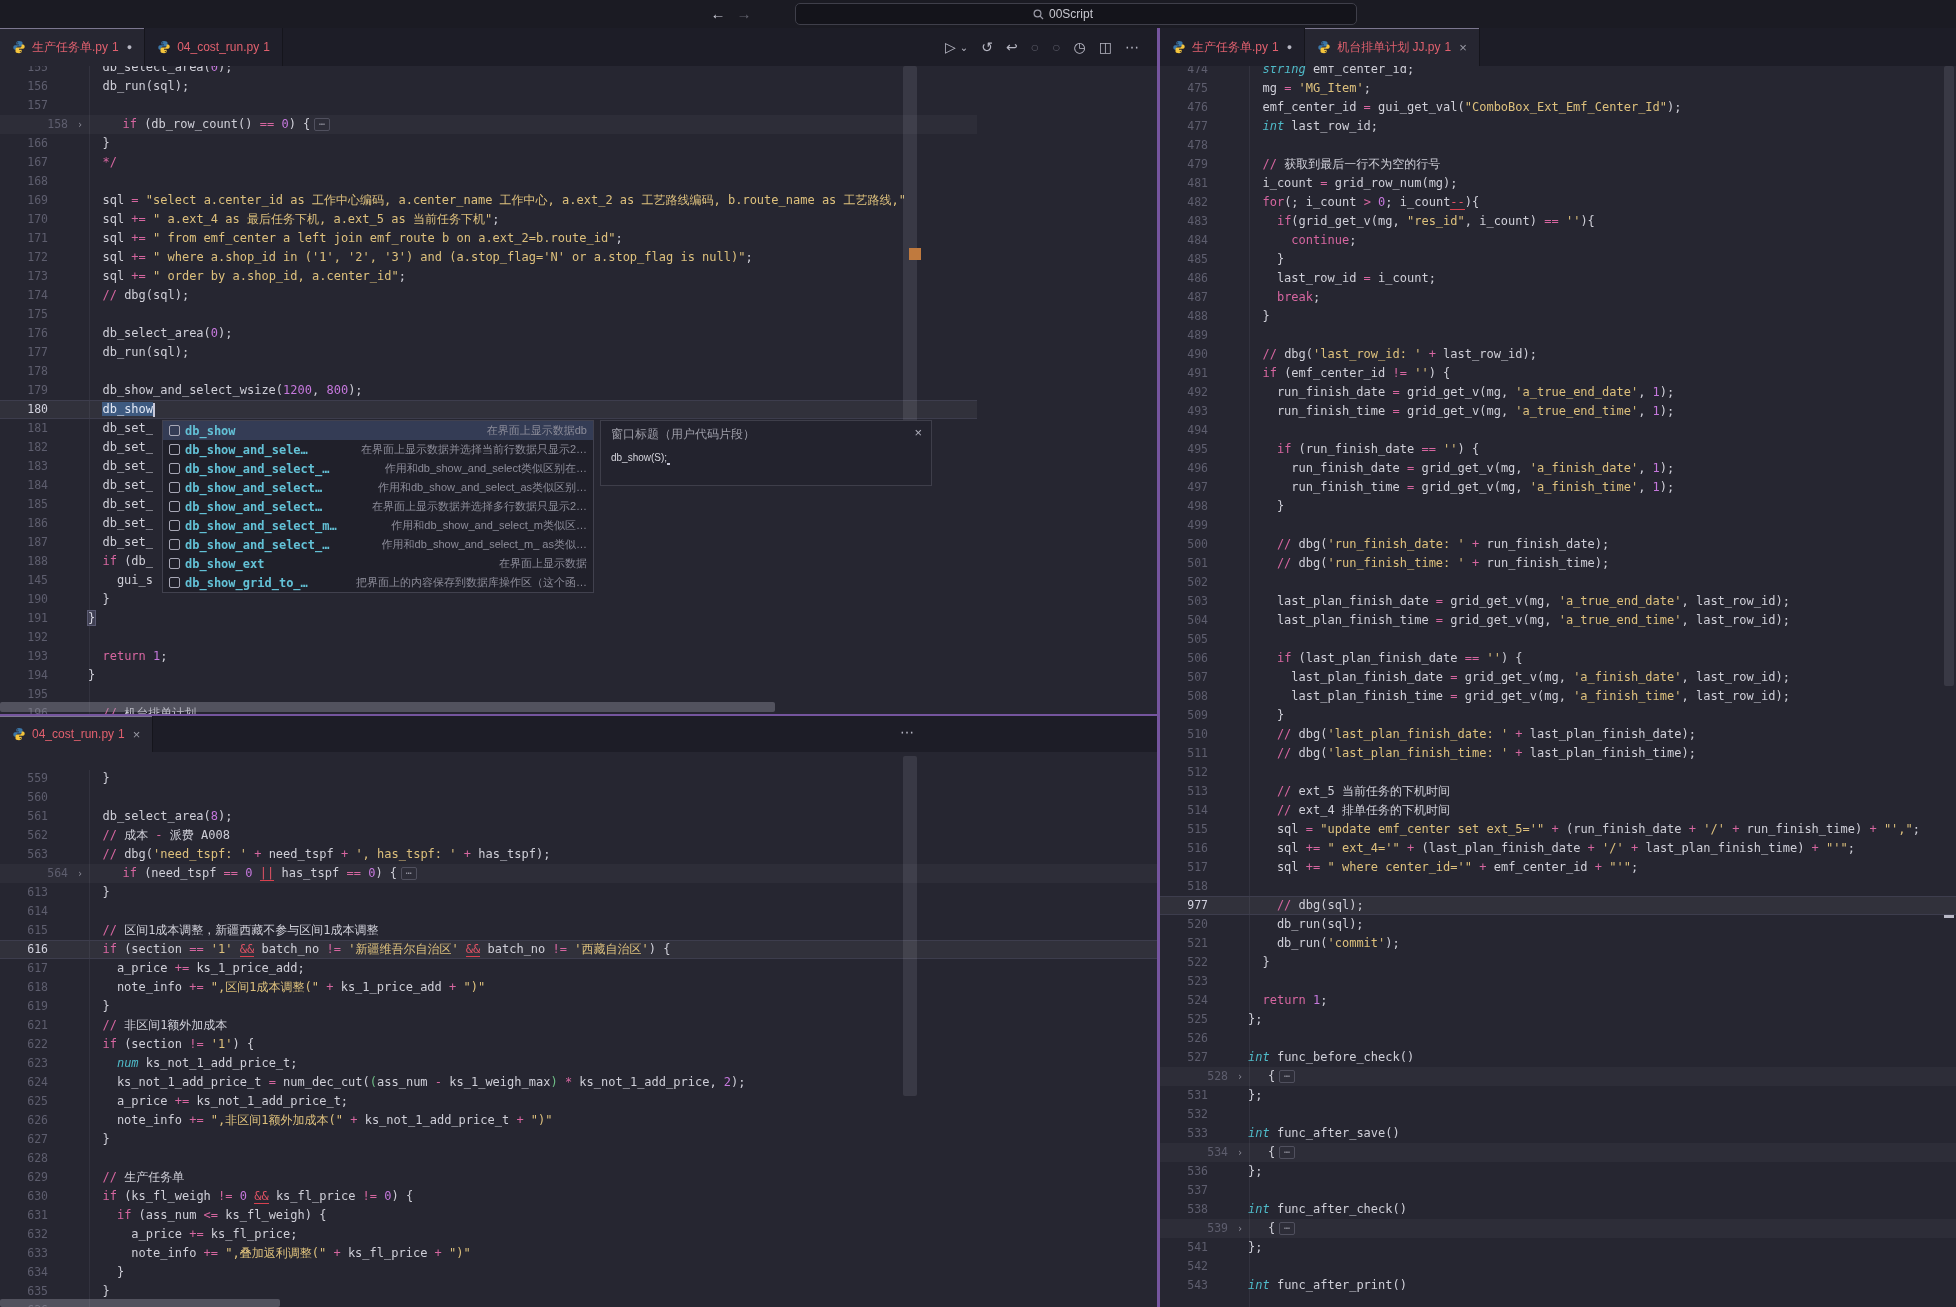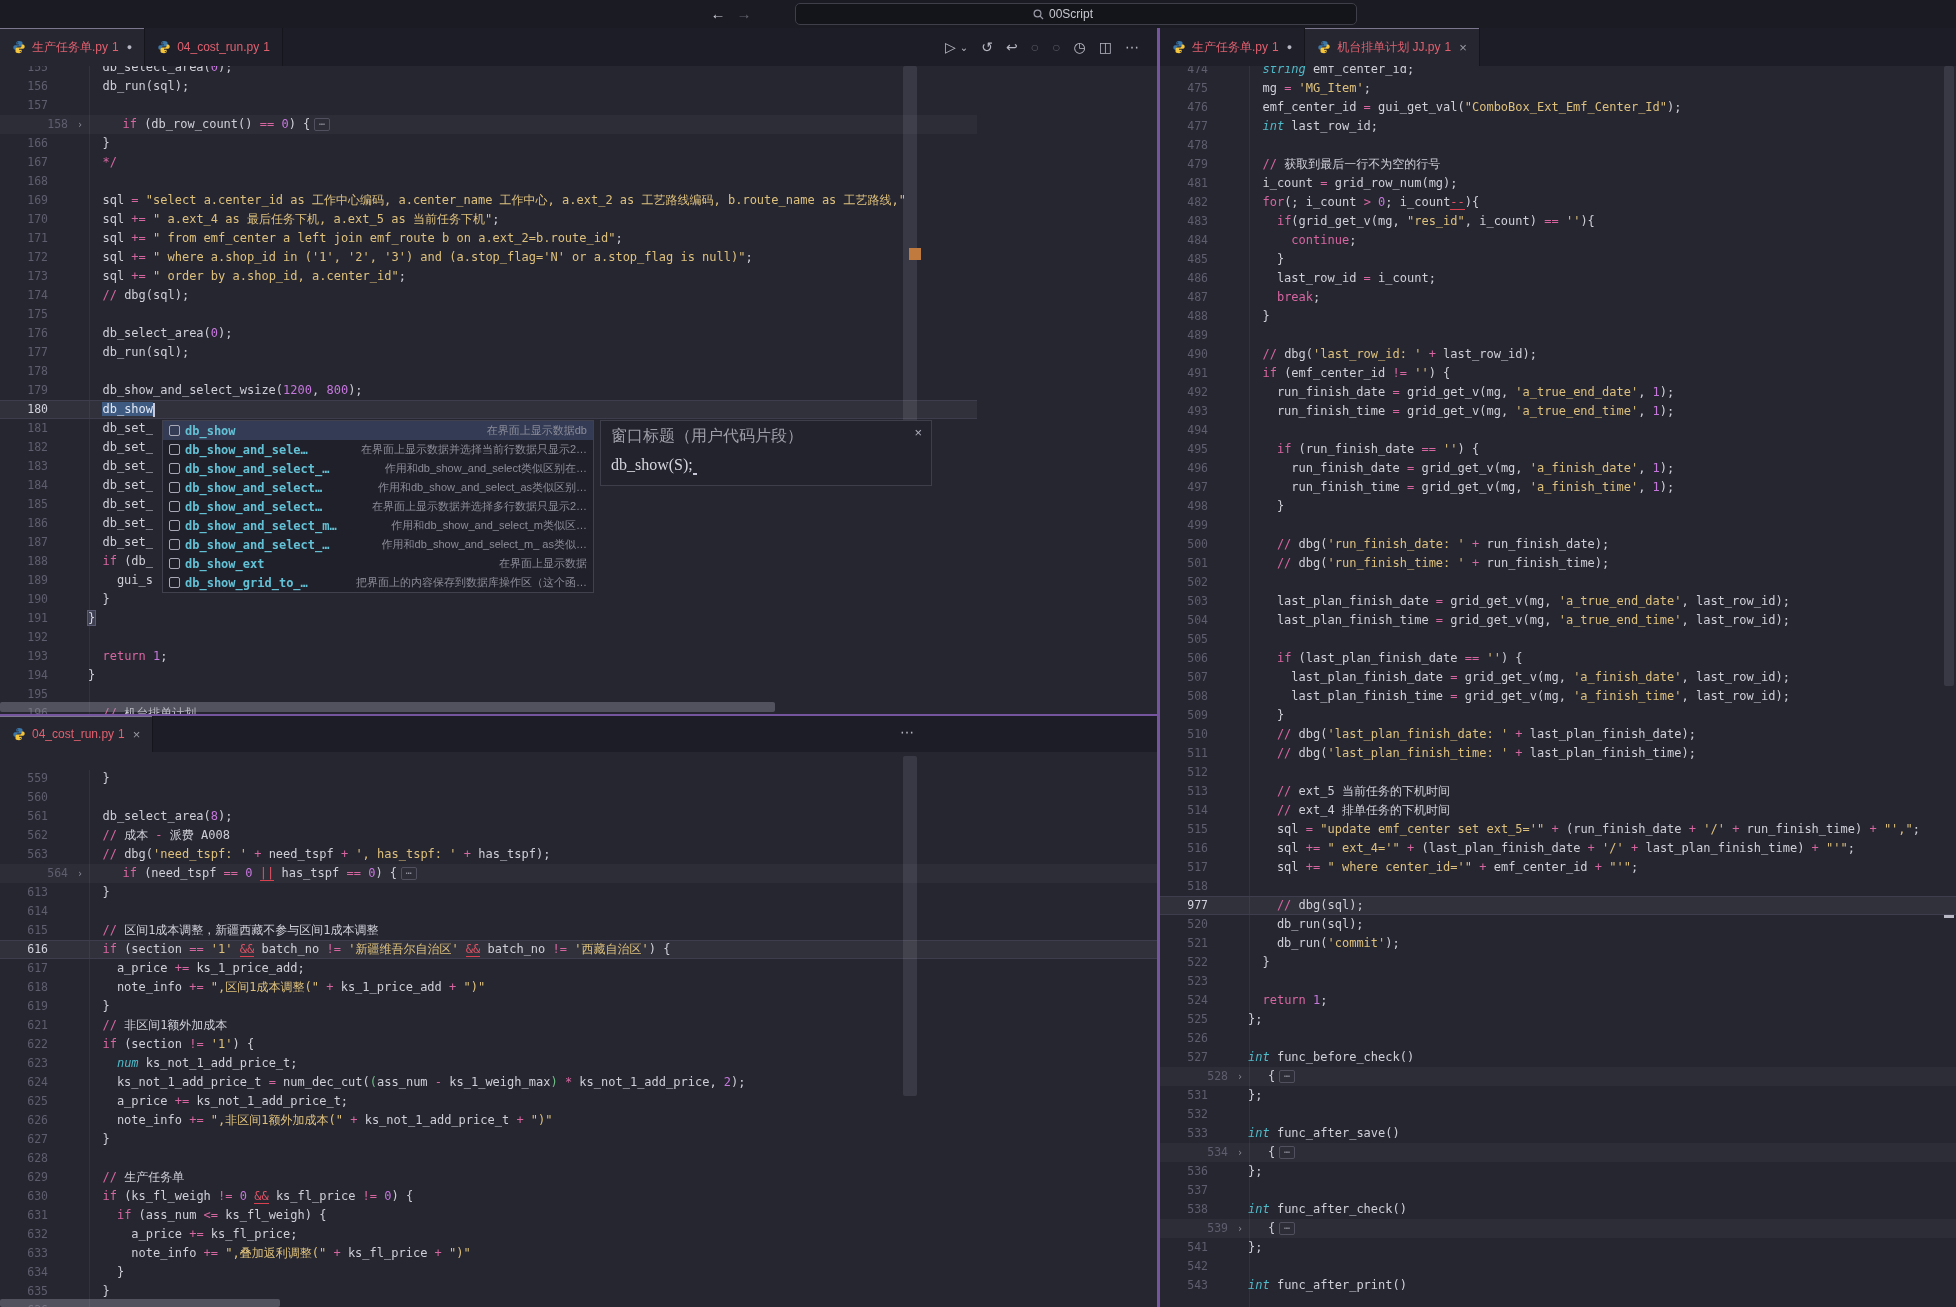--- a/index.html
+++ b/index.html
@@ -65,23 +65,23 @@
     line-height:11px;padding:0 4px;margin-left:4px;vertical-align:middle;}
   
   #suggest{position:absolute;left:162px;top:420px;width:430px;background:#20202a;border:1px solid #41414e;z-index:5;}
   .sg-row{display:flex;align-items:center;height:19px;padding:0 6px;gap:5px;}
   .sg-row.sel{background:#343c55;}
   .sg-box{width:9px;height:9px;border:1px solid #a8a8b6;border-radius:2px;flex:none;}
   .sg-name{color:#63c1d6;font-family:"DejaVu Sans Mono","Liberation Mono",monospace;font-size:12px;font-weight:bold;white-space:nowrap;}
   .sg-desc{margin-left:auto;color:#8c8c99;font-size:11px;white-space:nowrap;overflow:hidden;}
   
   #snippet{position:absolute;left:600px;top:420px;width:330px;height:64px;background:#23232e;border:1px solid #3e3e4a;z-index:5;}
-  #snippet .ttl{color:#9d9da8;font-size:16px;padding:5px 10px 0 10px;}
+  #snippet .ttl{color:#9d9da8;font-size:12px;padding:5px 10px 0 10px;}
   #snippet .x{position:absolute;right:9px;top:4px;color:#b0b0bc;font-size:13px;}
-  #snippet .code{font-family:Liberation Serif, serif;font-size:16px;color:#d6d6de;padding:9px 10px 0 10px;}
+  #snippet .code{font-family:Liberation Sans, sans-serif;font-size:10px;color:#d6d6de;padding:9px 10px 0 10px;}
   #snippet .code .cur2{border-bottom:2px solid #c8c8d8;}
   .pyico{flex:none;width:14px;height:14px;}
 </style>
 </head>
 <body>
 
 <div id="stage">
 
   <div id="titlebar">
     <div id="nav-arrows">
@@ -292,21 +292,21 @@
           <span class="ln">187</span>
           <span class="fi"></span>
           <span class="cl"><span class="tk-p">  db_set_</span></span>
         </div>
         <div class="row">
           <span class="ln">188</span>
           <span class="fi"></span>
           <span class="cl"><span class="tk-p">  </span><span class="tk-k">if</span><span class="tk-p"> (db_</span></span>
         </div>
         <div class="row">
-          <span class="ln">189</span>
+          <span class="ln">145</span>
           <span class="fi"></span>
           <span class="cl"><span class="tk-p">    gui_s</span></span>
         </div>
         <div class="row">
           <span class="ln">190</span>
           <span class="fi"></span>
           <span class="cl"><span class="tk-p">  }</span></span>
         </div>
         <div class="row">
           <span class="ln">191</span>

